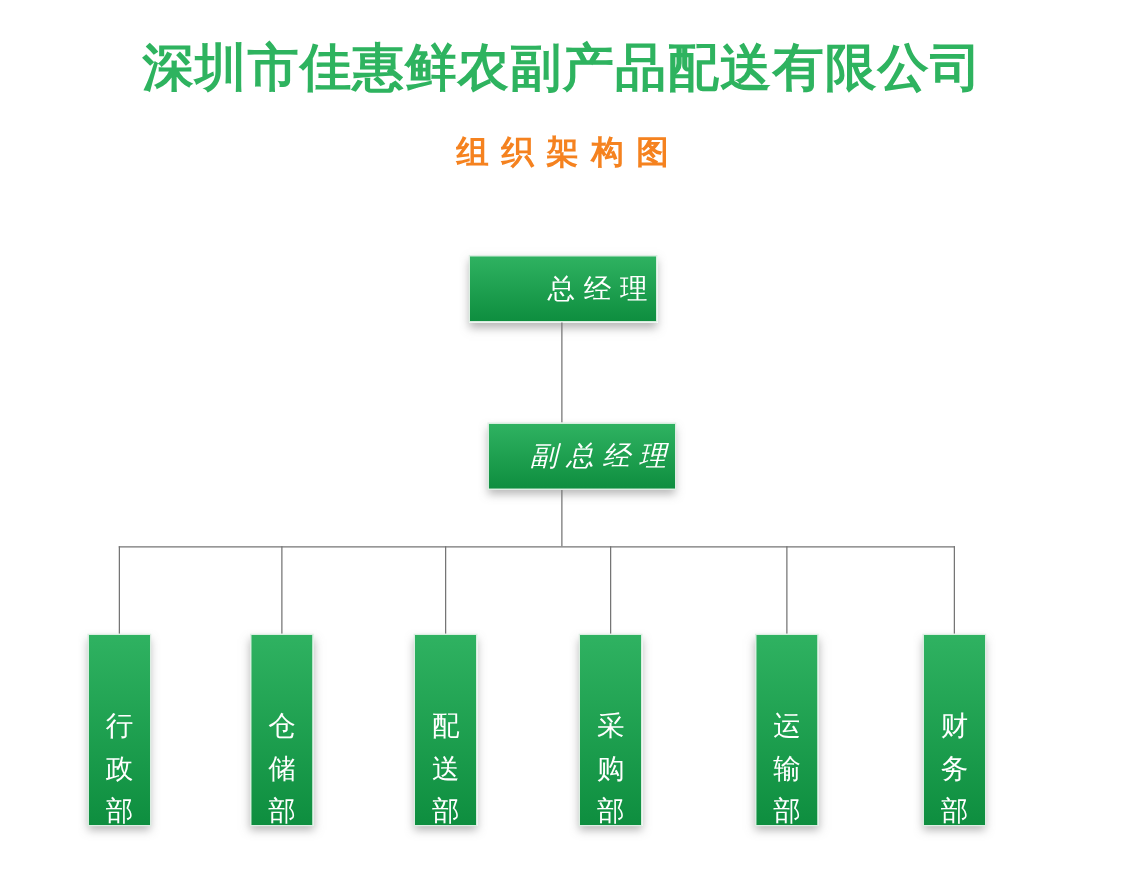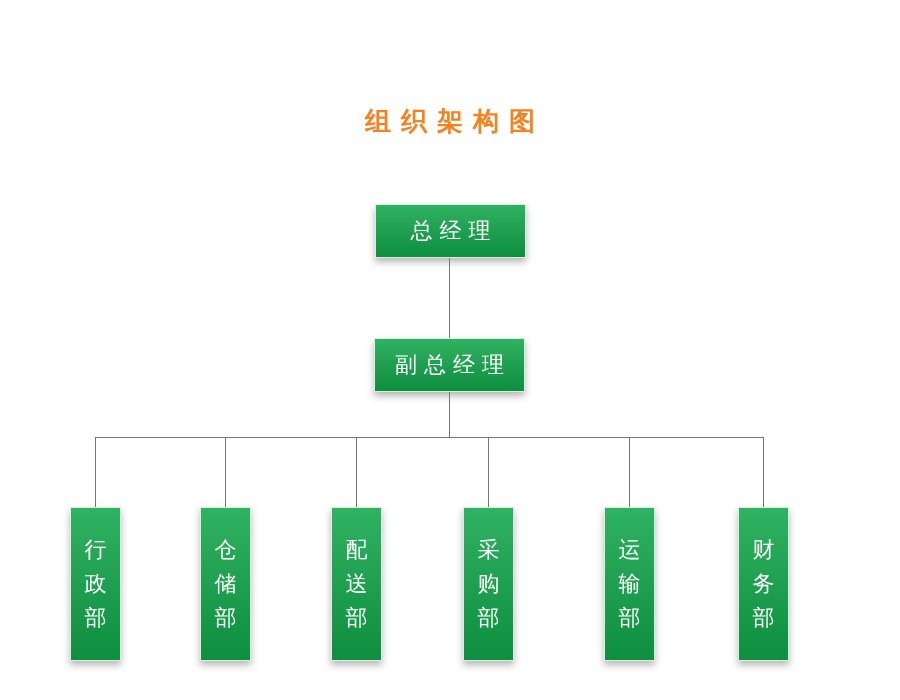--- a/index.html
+++ b/index.html
@@ -38,34 +38,34 @@
   .node {
     position: absolute;
     background: linear-gradient(to bottom,
       var(--node-gradient-top, #2fb261),
       var(--node-gradient-bottom, #0e8e3f));
     border: 1px solid #dceee2;
     box-shadow: 0 4px 7px rgba(110, 110, 110, 0.5);
     box-sizing: border-box;
     display: flex;
     align-items: center;
-    justify-content: center;
+    justify-content: flex-end;
     color: var(--node-text-white, #ffffff);
   }
 
   .node-wide {
     width: 151px;
     height: 54px;
     font-size: 22px;
     letter-spacing: 7px;
   }
   .node-wide .node-label { padding-left: 7px; white-space: nowrap; }
 
   .node-gm  { left: 375px; top: 204px; }
-  .node-dgm { left: 374px; top: 338px; }
+  .node-dgm { left: 390px; top: 338px; font-style: italic; }
 
   .dept-node {
     width: 51px;
     height: 154px;
     top: 507px;
     flex-direction: column;
     gap: 12px;
     font-size: 22px;
   }
   .dept-node .char-line { line-height: 1; text-align: center; }
@@ -94,20 +94,21 @@
   .drop-2 { left: 356px; }
   .drop-3 { left: 488px; }
   .drop-4 { left: 629px; }
   .drop-5 { left: 763px; }
 </style>
 </head>
 <body>
 
 <div class="canvas">
 
+  <div class="page-title">深圳市佳惠鲜农副产品配送有限公司</div>
 
   <div class="page-subtitle">组织架构图</div>
 
   <div>
 
     <div class="node node-wide node-gm">
       <span class="node-label">总经理</span>
     </div>
 
     <div class="connector conn-v conn-root-deputy"></div>

